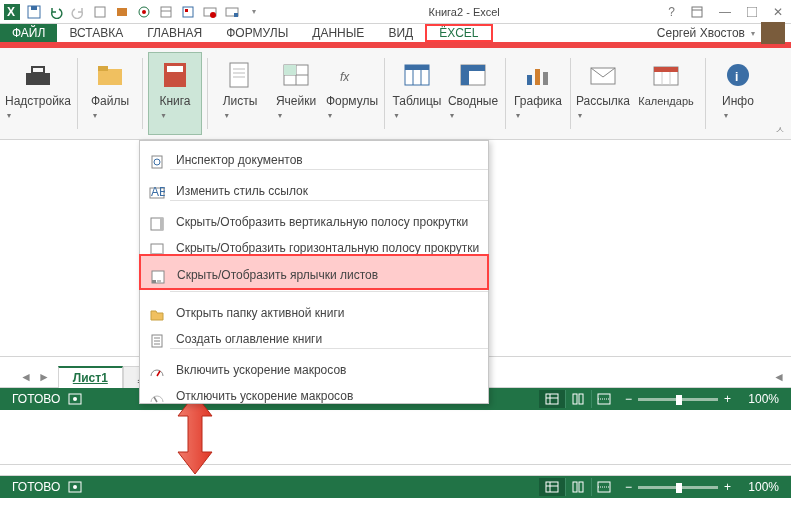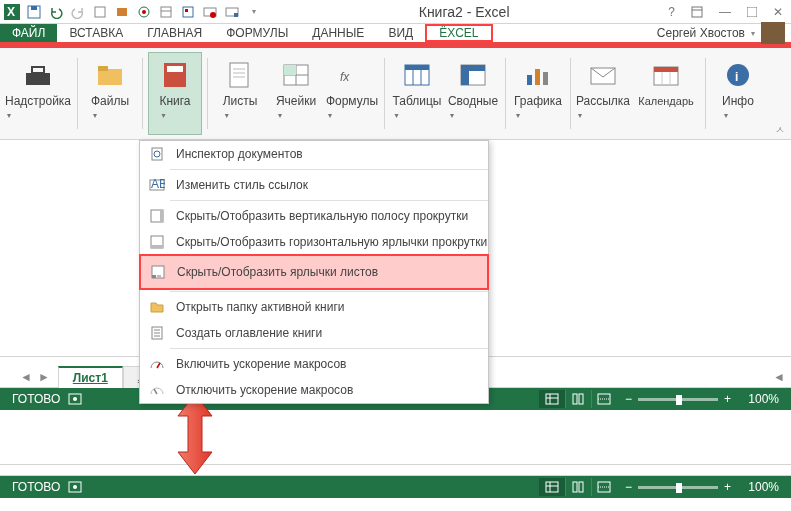--- a/index.html
+++ b/index.html
@@ -3,21 +3,21 @@
 <meta charset="utf-8">
 <style>
   * { margin: 0; padding: 0; box-sizing: border-box; font-family: "Segoe UI", Tahoma, sans-serif; font-size: 12px; }
   body { background: #fff; width: 791px; }
   
   
   .titlebar { height: 24px; background: #fff; border-bottom: 1px solid #d4d4d4; display: flex; align-items: center; padding: 0 4px; }
   .app-icon svg { display: block; }
   .qat { display: flex; align-items: center; gap: 2px; margin-left: 4px; }
   .qat-btn { width: 20px; height: 20px; display: flex; align-items: center; justify-content: center; cursor: pointer; }
-  .title-text { flex: 1; text-align: center; color: #444; font-size: 14px; }
+  .title-text { flex: 1; text-align: center; color: #444; font-size: 11px; }
   .win-controls { display: flex; gap: 8px; align-items: center; color: #777; }
   .win-controls > span { cursor: pointer; padding: 0 4px; font-size: 12px; }
   
   
   .tabs { height: 24px; background: #fff; display: flex; align-items: stretch; border-bottom: 6px solid #ef4444; }
   .tab { padding: 0 12px; display: flex; align-items: center; color: #444; cursor: pointer; text-transform: uppercase; font-size: 12px; }
   .tab.file { background: #217346; color: #fff; }
   .tab.active-red { border: 2px solid #ff4040; color: #217346; }
   .tab-spacer { flex: 1; }
   .user-area { display: flex; align-items: center; gap: 6px; padding: 0 6px; color: #444; }
@@ -30,21 +30,21 @@
   .ribbon-btn.wide { width: 68px; }
   .ribbon-btn.active { background: #cde6d8; border: 1px solid #9bbfa8; }
   .ribbon-icon { width: 32px; height: 32px; display: flex; align-items: center; justify-content: center; }
   .ribbon-label { font-size: 11px; color: #444; text-align: left; line-height: 1.1; }
   .ribbon-label .drop { color: #777; font-size: 8px; margin-left: 2px; }
   .sep { width: 1px; background: #d4d4d4; margin: 6px 3px; }
   .ribbon-collapse { position: absolute; right: 6px; bottom: 2px; color: #888; font-size: 10px; cursor: pointer; }
   
   
   .dropdown { position: absolute; left: 139px; top: 140px; width: 350px; background: #fff; border: 1px solid #c6c6c6; box-shadow: 2px 2px 6px rgba(0,0,0,0.2); z-index: 10; }
-  .menu-item { display: flex; align-items: center; height: 26px; padding: 12px 8px; gap: 10px; cursor: pointer; }
+  .menu-item { display: flex; height: 26px; padding: 12px 8px; gap: 10px; cursor: pointer; }
   .menu-item.highlighted { background: #ffcccc; border: 2px solid #ff4040; margin: -1px; position: relative; z-index: 2; height: 36px; }
   .menu-icon { width: 18px; height: 18px; display: flex; align-items: center; justify-content: center; flex-shrink: 0; }
   .menu-label { color: #444; font-size: 12px; white-space: nowrap; }
   .menu-sep { height: 1px; background: #e0e0e0; margin: 2px 0 2px 30px; }
   
   
   .sheet-strip { margin-top: 216px; height: 10px; background: #fff; border-top: 1px solid #d4d4d4; }
   .sheet-tabs { height: 22px; background: #fff; border-bottom: 1px solid #d4d4d4; display: flex; align-items: center; padding-left: 20px; }
   .sheet-nav { display: flex; gap: 6px; color: #888; margin-right: 8px; }
   .sheet-tab { padding: 0 14px; height: 22px; display: flex; align-items: center; border: 1px solid #d4d4d4; border-bottom: none; color: #217346; cursor: pointer; font-size: 12px; background:#fff;text-decoration:underline; }
@@ -340,21 +340,21 @@
       </span>
     <span class="menu-label">Скрыть/Отобразить вертикальную полосу прокрутки</span>
   </div>
   <div class="menu-item">
     <span class="menu-icon">
         <svg width="16" height="16">
           <rect x="2" y="2" width="12" height="12" fill="#fff" stroke="#888"></rect>
           <rect x="2" y="11" width="12" height="3" fill="#bbb"></rect>
         </svg>
       </span>
-    <span class="menu-label">Скрыть/Отобразить горизонтальную ярлычки прокрутки</span>
+    <span class="menu-label">Скрыть/Отобразить горизонтальную полосу прокрутки</span>
   </div>
   <div class="menu-item highlighted">
     <span class="menu-icon">
         <svg width="16" height="16">
           <rect x="2" y="2" width="12" height="12" fill="#fff" stroke="#888"></rect>
           <rect x="2" y="11" width="4" height="3" fill="#888"></rect>
           <rect x="7" y="11" width="4" height="3" fill="#bbb"></rect>
         </svg>
       </span>
     <span class="menu-label">Скрыть/Отобразить ярлычки листов</span>

